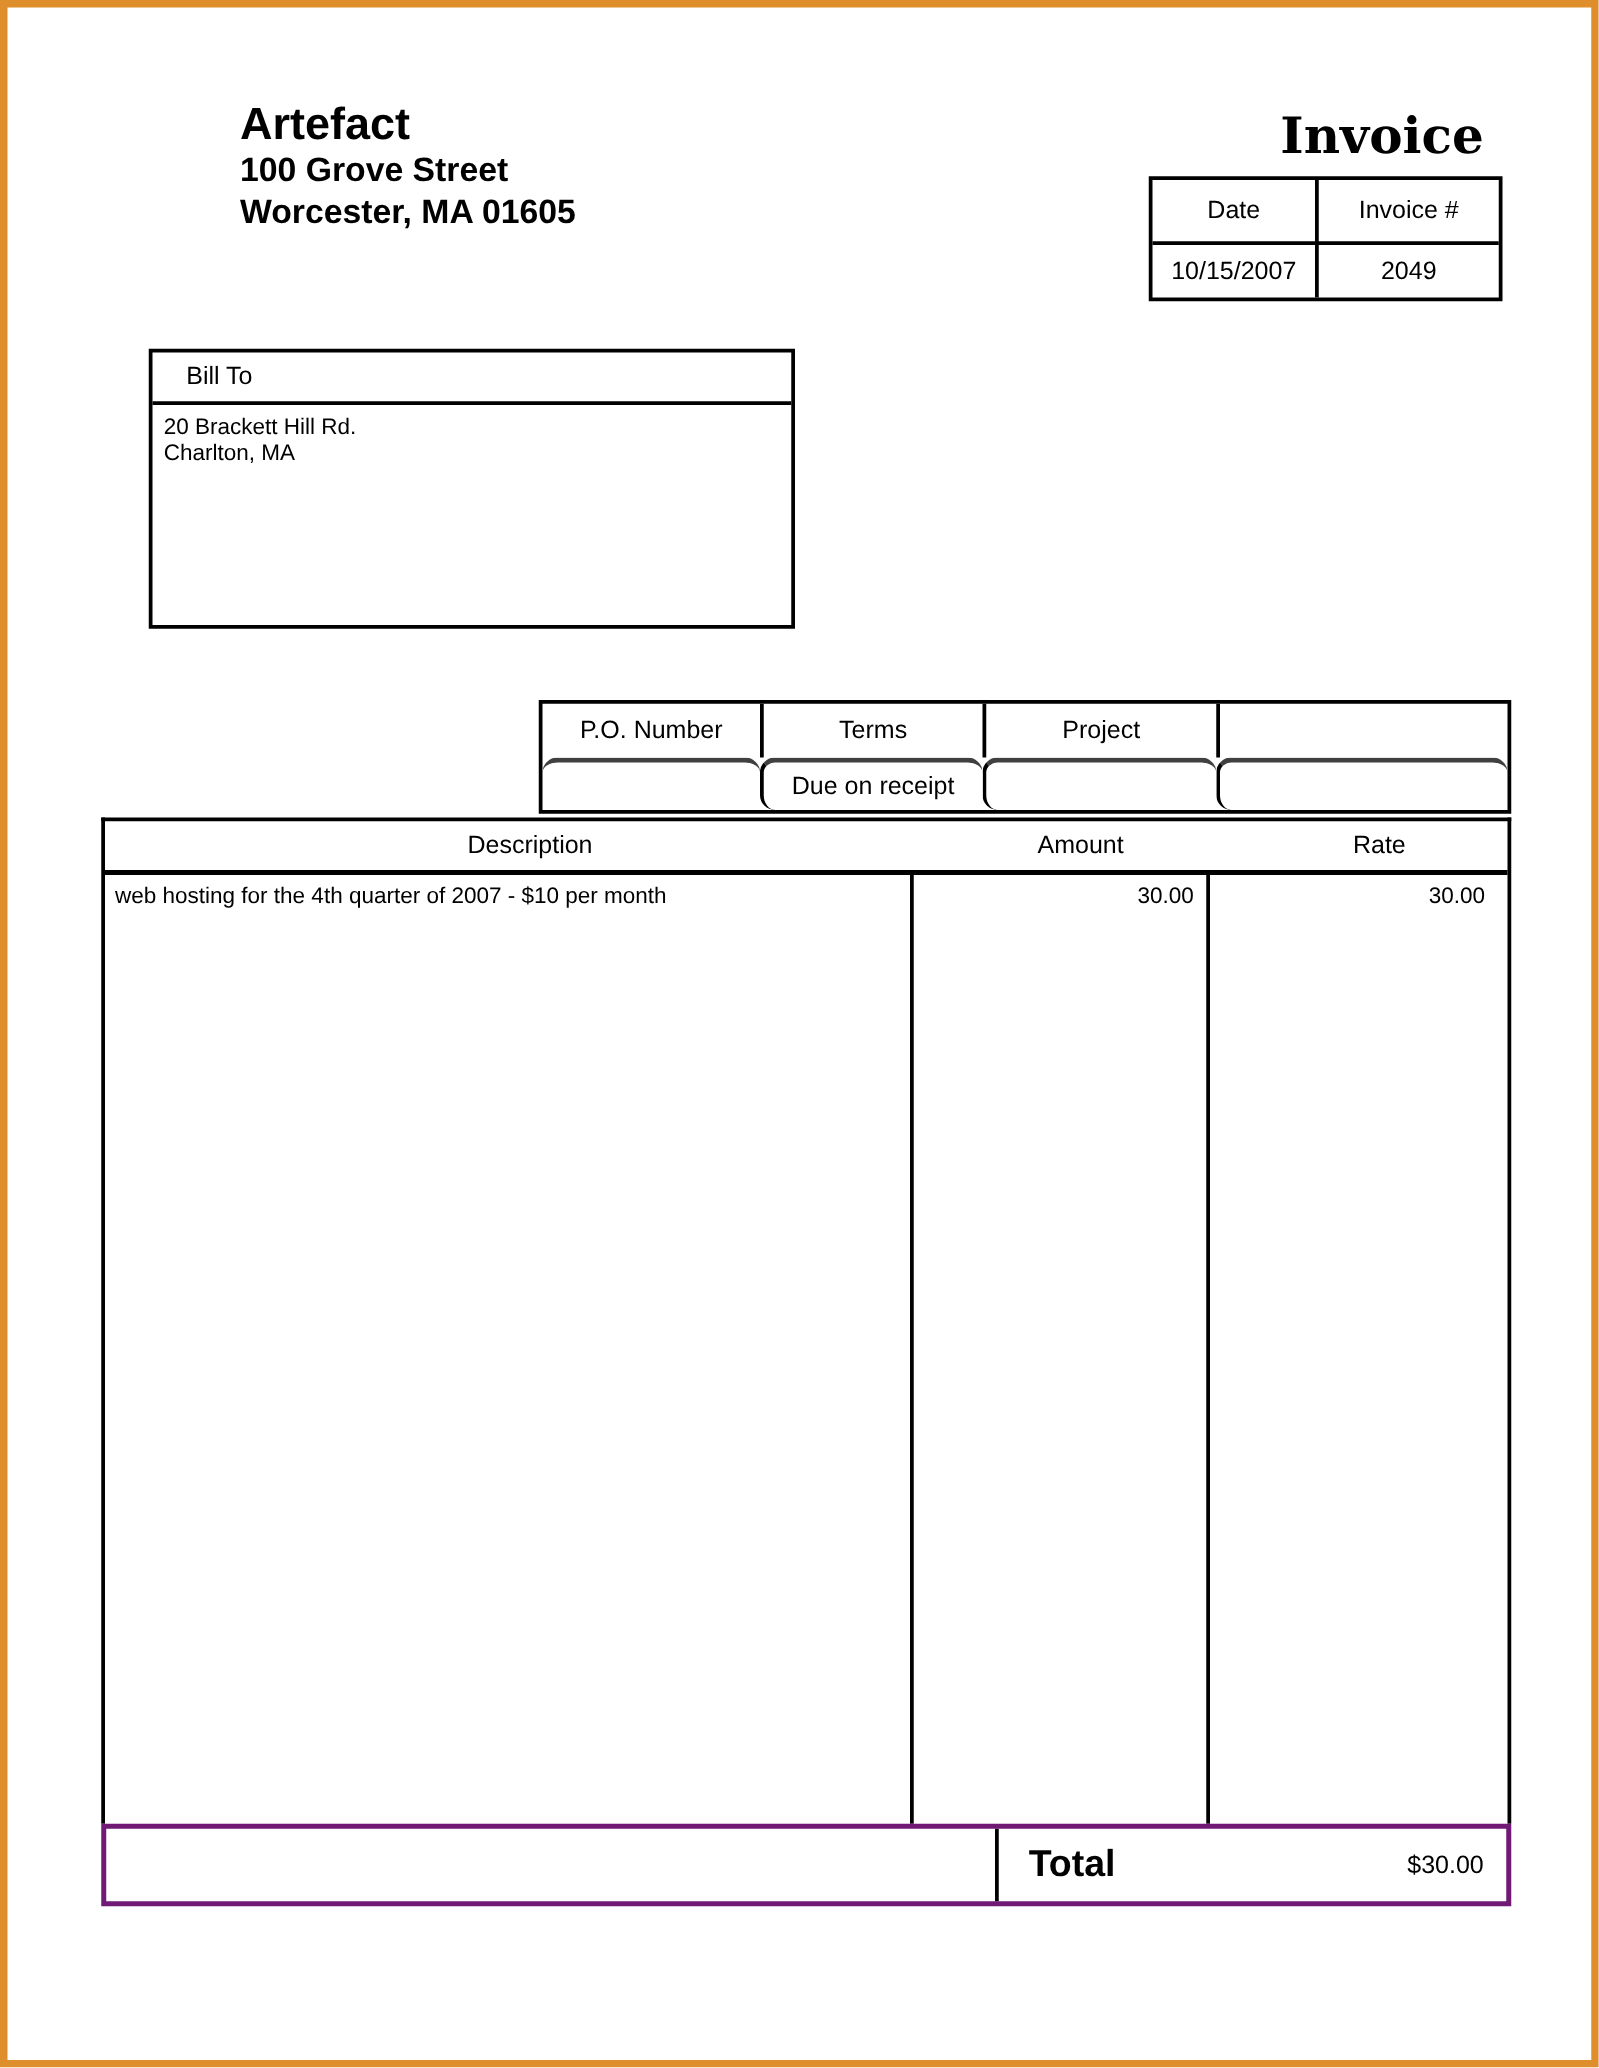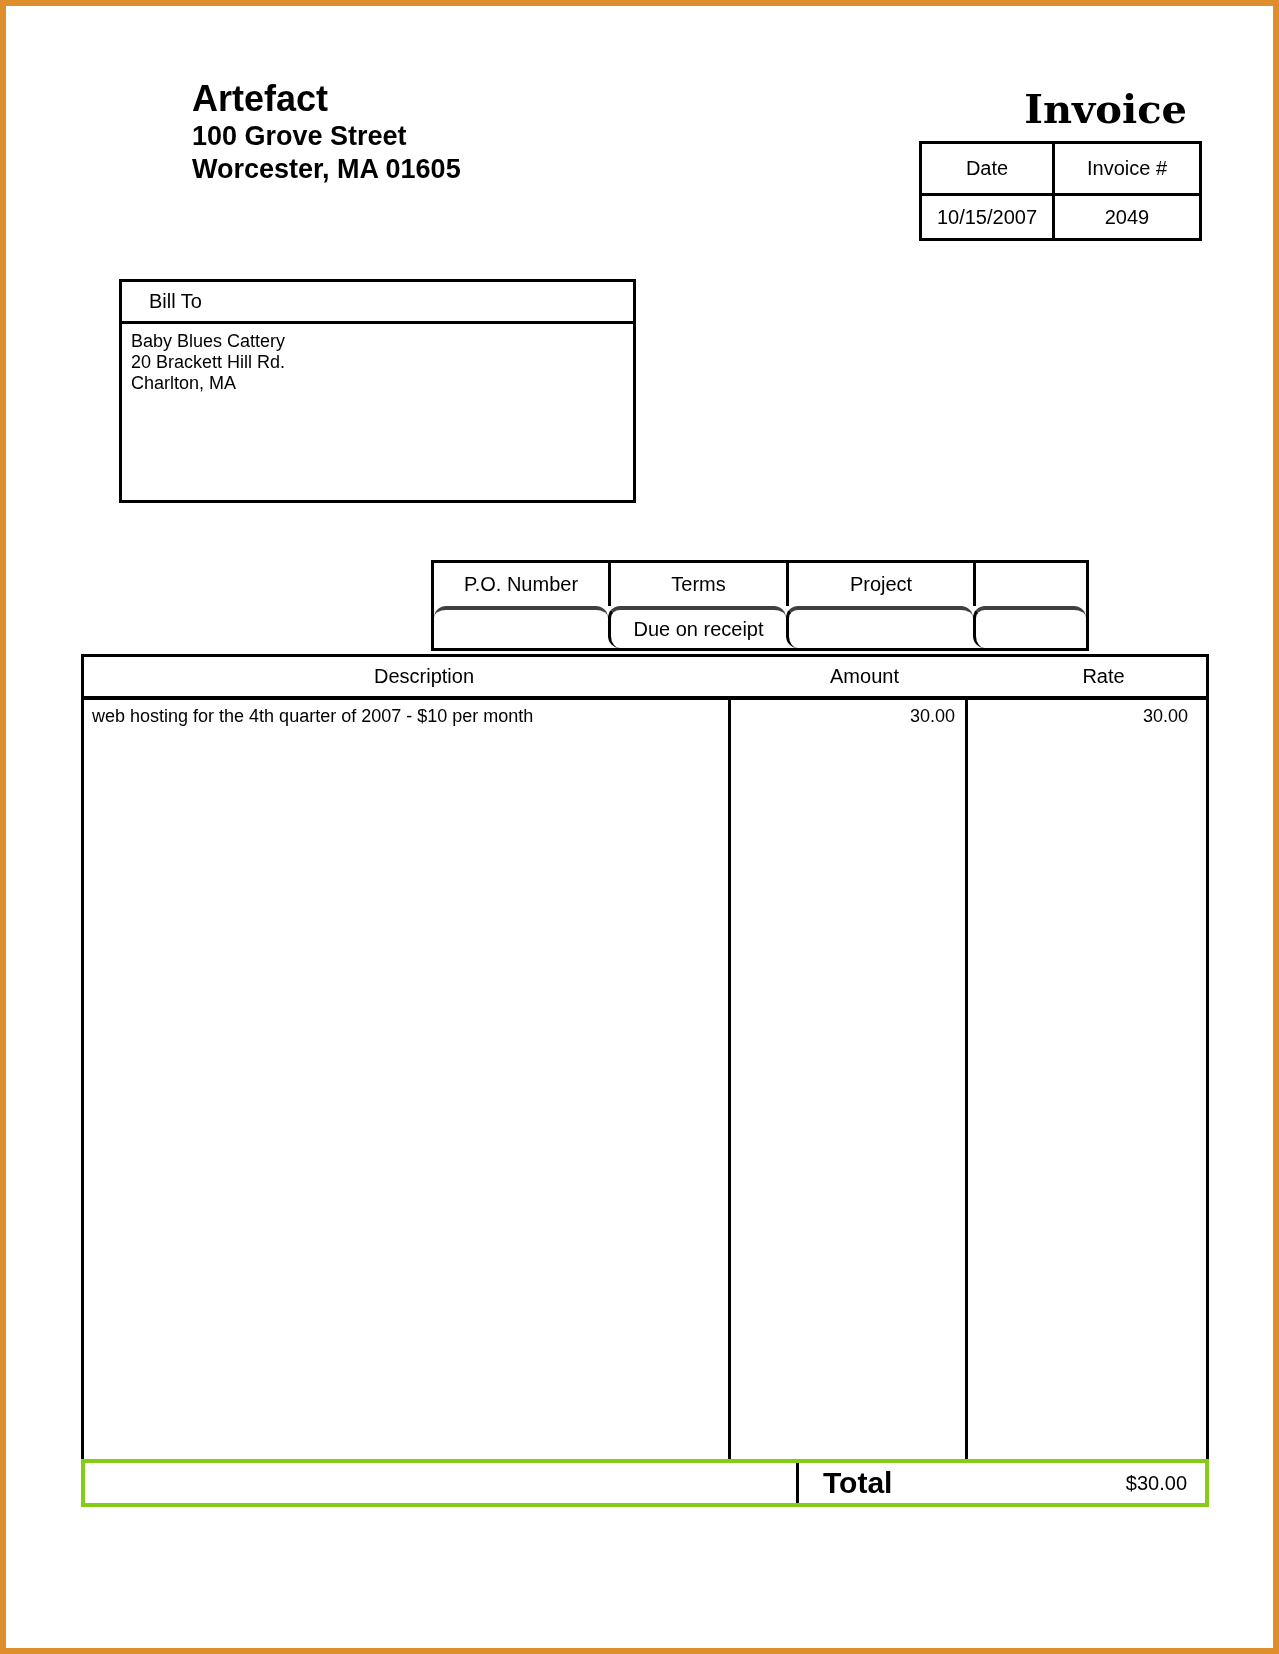--- a/index.html
+++ b/index.html
@@ -61,21 +61,21 @@
     display: flex; align-items: center;
     padding-left: 27px;
     font-size: 20px;
   }
   .billto-body { padding: 7px 9px; font-size: 18px; line-height: 21px; }
 
   
   .po-table {
     position: absolute;
     left: 425px; top: 554px;
-    width: 658px;
+    width: 778px;
     border: 3px solid #000;
     display: grid;
     grid-template-columns: 174px 178px 187px 1fr;
     grid-template-rows: 43px 42px;
   }
   .po-table .cell {
     display: flex; align-items: center; justify-content: center;
     font-size: 20px;
   }
   .po-table .bl { border-left: 3px solid #000; }
@@ -109,22 +109,22 @@
   }
   .items-body .col { font-size: 18px; }
   .items-body .desc-col { padding: 6px 8px; text-align: left; }
   .items-body .rate-col { padding: 6px 10px 0 0; text-align: right; border-left: 3px solid #000; }
   .items-body .amount-col { padding: 6px 18px 0 0; text-align: right; border-left: 3px solid #000; }
 
   
   .total-row {
     position: absolute;
     left: 75px; top: 1453px;
-    width: 1128px; height: 48px;
-    border: 4px solid #84cc16;
+    width: 1128px; height: 66px;
+    border: 4px solid #701a75;
     display: grid;
     grid-template-columns: 711px 1fr;
   }
   .total-right {
     border-left: 3px solid #000;
     display: flex; align-items: center; justify-content: space-between;
     padding-left: 24px; padding-right: 18px;
   }
   .total-label { font-size: 30px; font-weight: bold; }
   .total-amount { font-size: 20px; }
@@ -145,21 +145,20 @@
   <div class="date-table">
     <div class="cell">Date</div>
     <div class="cell col2">Invoice #</div>
     <div class="cell row2">10/15/2007</div>
     <div class="cell col2 row2">2049</div>
   </div>
 
   <div class="billto">
     <div class="billto-header">Bill To</div>
     <div class="billto-body">
-      <div>Baby Blues Cattery</div>
       <div>20 Brackett Hill Rd.</div>
       <div>Charlton, MA</div>
     </div>
   </div>
 
   <div class="po-table">
     <div class="cell">P.O. Number</div>
     <div class="cell bl">Terms</div>
     <div class="cell bl">Project</div>
     <div class="cell bl"></div>

